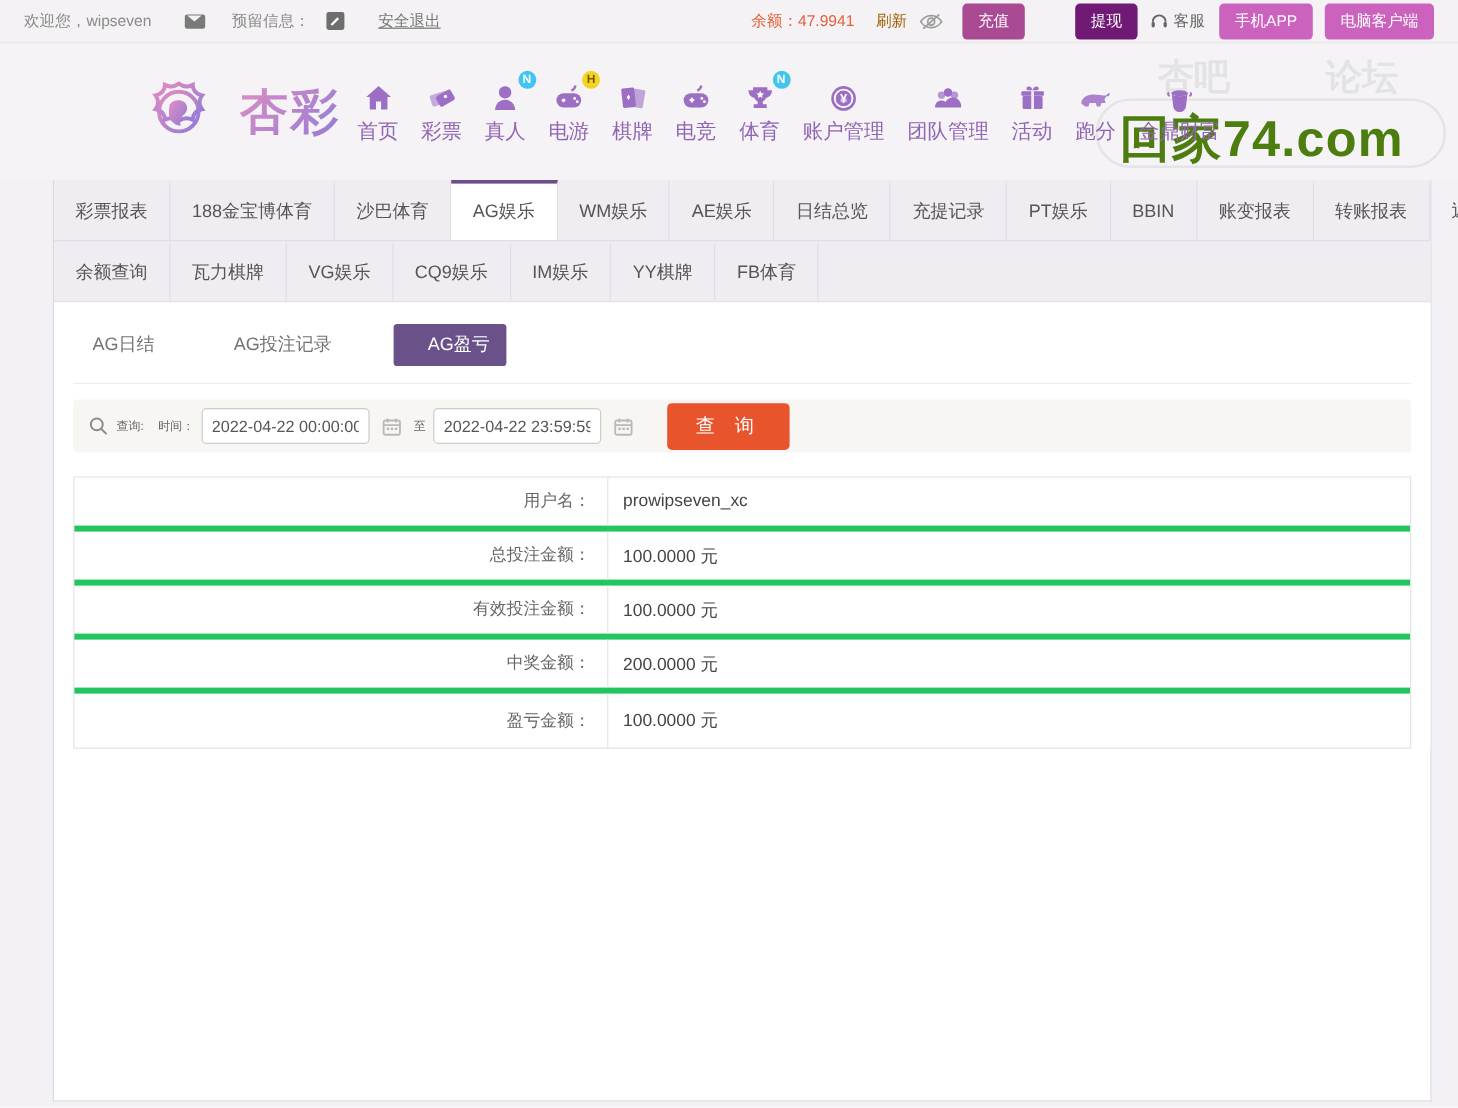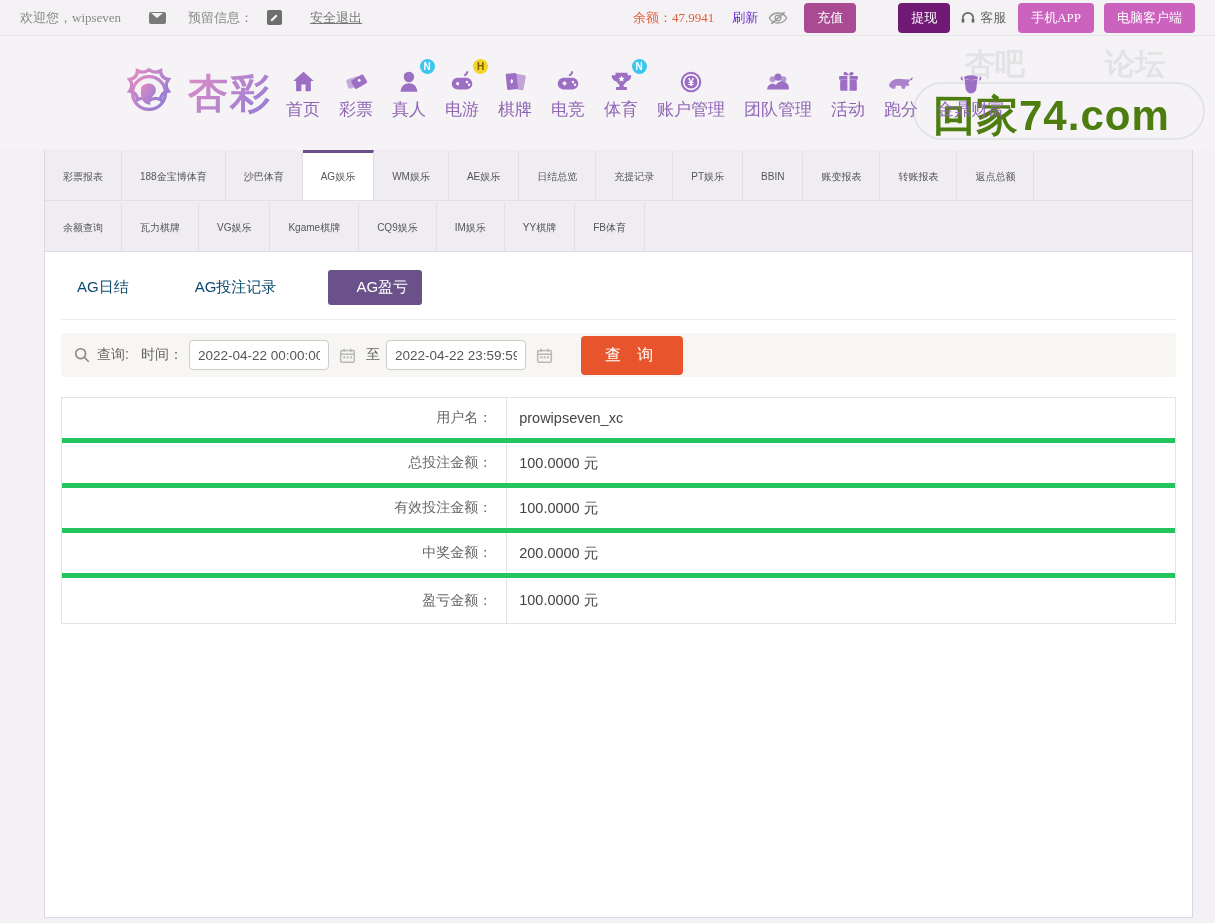--- a/index.html
+++ b/index.html
@@ -4,46 +4,46 @@
 <style>
   * { margin:0; padding:0; box-sizing:border-box; }
   html,body { width:1215px; height:923px; overflow:hidden; }
   body {
     font-family:"Liberation Sans","DejaVu Sans",sans-serif;
     background:#f3f1f5; color:#555; font-size:14px;
   }
   
   .topbar {
     height:36px; background:#f4f2f4; border-bottom:1px solid #eae7ec;
-    display:flex; align-items:center; padding:0 20px; color:#8a8a8a; font-size:13px;font-family:Liberation Serif, serif;
+    display:flex; align-items:center; padding:0 20px; color:#8a8a8a; font-size:13px;
   }
   .topbar .left, .topbar .right { display:flex; align-items:center; }
   .topbar .right { margin-left:auto; }
   .tb-item { margin-right:14px; display:flex; align-items:center; }
   .envelope { width:17px; height:12px; background:#7a7a7a; border-radius:2px; position:relative; margin:0 22px 0 14px; }
   .envelope:before { content:""; position:absolute; left:2px; top:1px; border:6.5px solid transparent; border-top:5px solid #f4f2f4; width:0; }
   .edit-box { width:15px; height:15px; background:#6e6e6e; border-radius:2px; position:relative; cursor:pointer; }
   .edit-box:before { content:""; position:absolute; left:3px; top:7px; width:8px; height:2px; background:#fff; transform:rotate(-45deg); }
   .logout { color:#777; text-decoration:underline; margin-left:28px; cursor:pointer; }
   .balance { color:#e4603c; margin-right:18px; }
-  .refresh { color:#6d28d9; margin-right:10px; cursor:pointer; }
+  .refresh { color:#a16207; margin-right:10px; cursor:pointer; }
   .eye { margin-right:16px; cursor:pointer; display:flex; }
   .tb-btn {
     border:none; color:#fff; font-size:13px; padding:6px 13px; border-radius:4px;
     margin-right:10px; cursor:pointer; font-family:inherit;
   }
   .btn-recharge { background:#a94a92; }
   .btn-withdraw { background:#701a75;margin-left:32px; }
   .btn-pink { background:#cb62bd; }
   .service { color:#666; margin-right:12px; display:flex; align-items:center; gap:4px; cursor:pointer; }
   
   .header { height:114px; background:#f5f3f5; position:relative; display:flex; align-items:center; }
   .logo { display:flex; align-items:center; margin-left:118px; cursor:pointer; }
   .logo-text {
-    font-size:40px; font-weight:bold; margin-left:8px; letter-spacing:2px;
+    font-size:40px; font-weight:bold; margin-left:20px; letter-spacing:2px;
     background:linear-gradient(135deg,#e08ec3,#8f7bd8);
     -webkit-background-clip:text; background-clip:text; color:transparent;
     font-family:"Liberation Serif","DejaVu Serif",serif;
     text-align:right;
   }
   .nav { display:flex; align-items:flex-end; margin-left:14px; gap:19px; position:relative; z-index:2; }
   .nav-item { display:flex; flex-direction:column; align-items:center; cursor:pointer; position:relative; }
   .nav-ic { height:30px; display:flex; align-items:flex-end; position:relative; }
   .nav-ic svg { fill:#9c6fc4; }
   .nav-label { color:#9165b5; font-size:17px; margin-top:3px; white-space:nowrap; }
@@ -64,34 +64,34 @@
   }
   .wm-domain { position:absolute; left:28px; top:52px; font-size:42px; font-weight:bold; color:#4d7c0f; letter-spacing:1px; }
   
   .container {
     margin:0 22px 0 44px; background:#fff; border:1px solid #ddd8e0; border-top:none;
     height:768px; position:relative;
   }
   .tabs-wrap { background:#efecf2; }
   .tab-row { display:flex; border-bottom:1px solid #e2dee5; }
   .tab {
-    padding:0 18px; height:50px; line-height:47px; font-size:10px; color:#555;
+    padding:0 18px; height:50px; line-height:47px; font-size:15px; color:#555;
     border-right:1px solid #e2dee5; border-top:3px solid transparent; cursor:pointer; white-space:nowrap;
   }
   .tab.active { background:#fff; border-top:3px solid #6b4f8a; }
   .content { background:#fff; padding:14px 16px 0 16px; }
   .subtabs { display:flex; align-items:center; gap:38px; padding:4px 2px 14px 2px; border-bottom:1px solid #ededed; }
-  .subtab { font-size:15px; color:#0c4a6e; cursor:pointer; padding:8px 14px; border-radius:3px; }
+  .subtab { font-size:15px; color:#737373; cursor:pointer; padding:8px 14px; border-radius:3px; }
   .subtab.active { background:#6a5189; color:#fff;padding-left:28px; }
   
   .search-strip {
     margin-top:13px; background:#f8f6f3; border-radius:3px; height:44px;
     display:flex; align-items:center; padding:0 12px; gap:6px;
   }
-  .search-strip .lbl { color:#666; font-size:14px; }
+  .search-strip .lbl { color:#666; font-size:10px; }
   .date-input {
     width:140px; height:30px; border:1px solid #ccc; border-radius:4px; padding:0 8px;
     font-size:13.5px; color:#555; background:#fff; font-family:inherit;
   }
   .cal { display:flex; margin:0 4px; cursor:pointer; }
   .search-btn {
     margin-left:18px; background:#e8542c; color:#fff; border:none; border-radius:4px;
     font-size:16px; padding:9px 24px; letter-spacing:6px; cursor:pointer; font-family:inherit;
   }
   
@@ -309,21 +309,20 @@
       <div class="tab">PT娱乐</div>
       <div class="tab">BBIN</div>
       <div class="tab">账变报表</div>
       <div class="tab">转账报表</div>
       <div class="tab">返点总额</div>
     </div>
     <div class="tab-row">
       <div class="tab">余额查询</div>
       <div class="tab">瓦力棋牌</div>
       <div class="tab">VG娱乐</div>
-      <div class="tab">Kgame棋牌</div>
       <div class="tab">CQ9娱乐</div>
       <div class="tab">IM娱乐</div>
       <div class="tab">YY棋牌</div>
       <div class="tab">FB体育</div>
     </div>
   </div>
 
   <div class="content">
     <div class="subtabs">
       <span class="subtab">AG日结</span>

